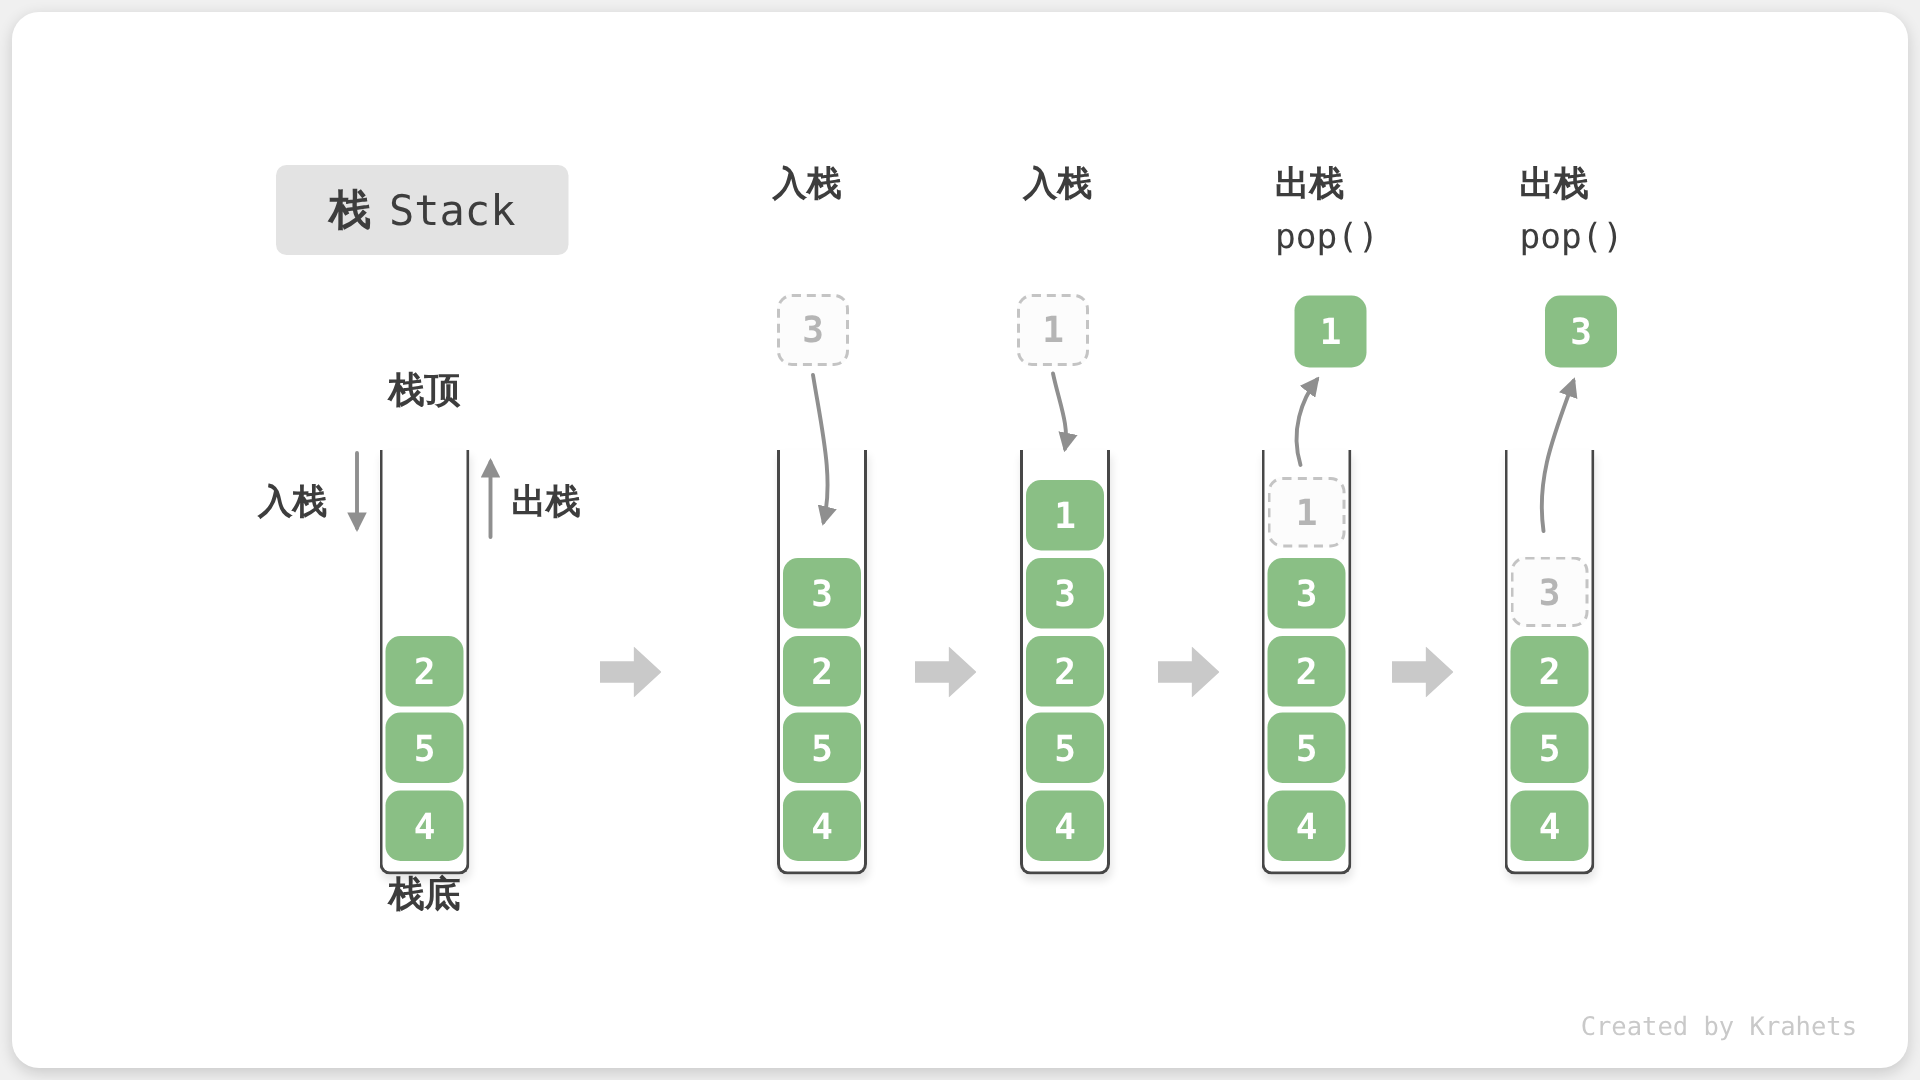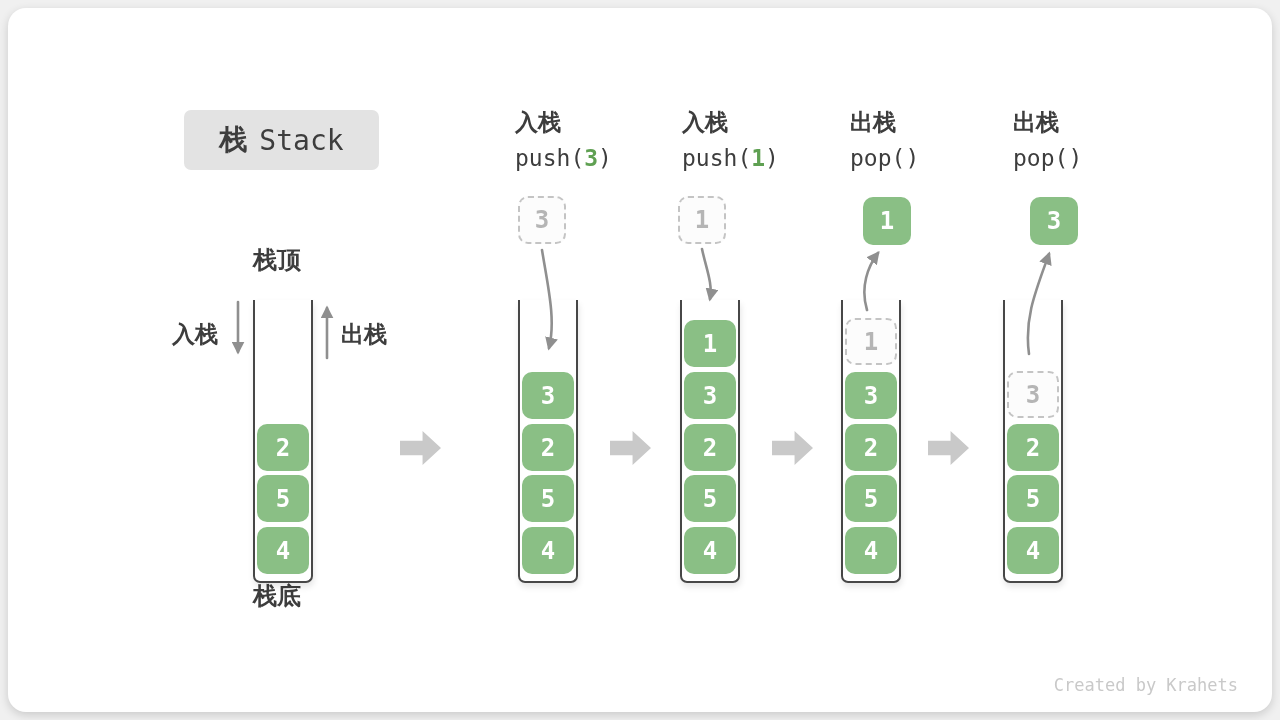--- a/index.html
+++ b/index.html
@@ -17,21 +17,21 @@
     display:flex; align-items:center; justify-content:center; gap:12px;
     color:var(--label-dark);
   }
   .title-cjk { font:bold 28px "DejaVu Sans",sans-serif; }
   .title-latin { font:28px "DejaVu Sans Mono",monospace; }
   .hdr { width:160px; }
   .hdr-cjk { font:bold 23px "DejaVu Sans",sans-serif; color:var(--label-dark); margin-bottom:7px; }
   .hdr-code { font:23px "DejaVu Sans Mono",monospace; color:var(--label-dark); }
   .hdr-code .arg { color:var(--arg-green); font-weight:bold; }
   .side-label { font:bold 23px "DejaVu Sans",sans-serif; color:var(--label-dark); }
-  .topbot-label { width:60px; font:bold 24px "DejaVu Sans",sans-serif; color:var(--label-dark); }
+  .topbot-label { width:60px; text-align:center; font:bold 24px "DejaVu Sans",sans-serif; color:var(--label-dark); }
   .vessel {
     width:60px; height:283px;
     border-left:2px solid var(--wall-dark);
     border-right:2px solid var(--wall-dark);
     border-bottom:2px solid var(--wall-dark);
     border-radius:0 0 7px 7px;
     box-shadow:1px 4px 6px rgba(0,0,0,0.10);
   }
   .cell {
     width:52px; height:47px; border-radius:10px;
@@ -58,25 +58,23 @@
 <div class="stage">
   <div class="card"></div>
 
   <div class="abs title-badge">
     <span class="title-cjk">栈</span>
     <span class="title-latin">Stack</span>
   </div>
 
   <div class="abs hdr" style="left:515px; top:107px;">
     <div class="hdr-cjk">入栈</div>
-    <div class="hdr-code"><span>push(</span><span class="arg">3</span><span>)</span></div>
   </div>
   <div class="abs hdr" style="left:682px; top:107px;">
     <div class="hdr-cjk">入栈</div>
-    <div class="hdr-code"><span>push(</span><span class="arg">1</span><span>)</span></div>
   </div>
   <div class="abs hdr" style="left:850px; top:107px;">
     <div class="hdr-cjk">出栈</div>
     <div class="hdr-code"><span>pop()</span><span class="arg"></span><span></span></div>
   </div>
   <div class="abs hdr" style="left:1013px; top:107px;">
     <div class="hdr-cjk">出栈</div>
     <div class="hdr-code"><span>pop()</span><span class="arg"></span><span></span></div>
   </div>
 

